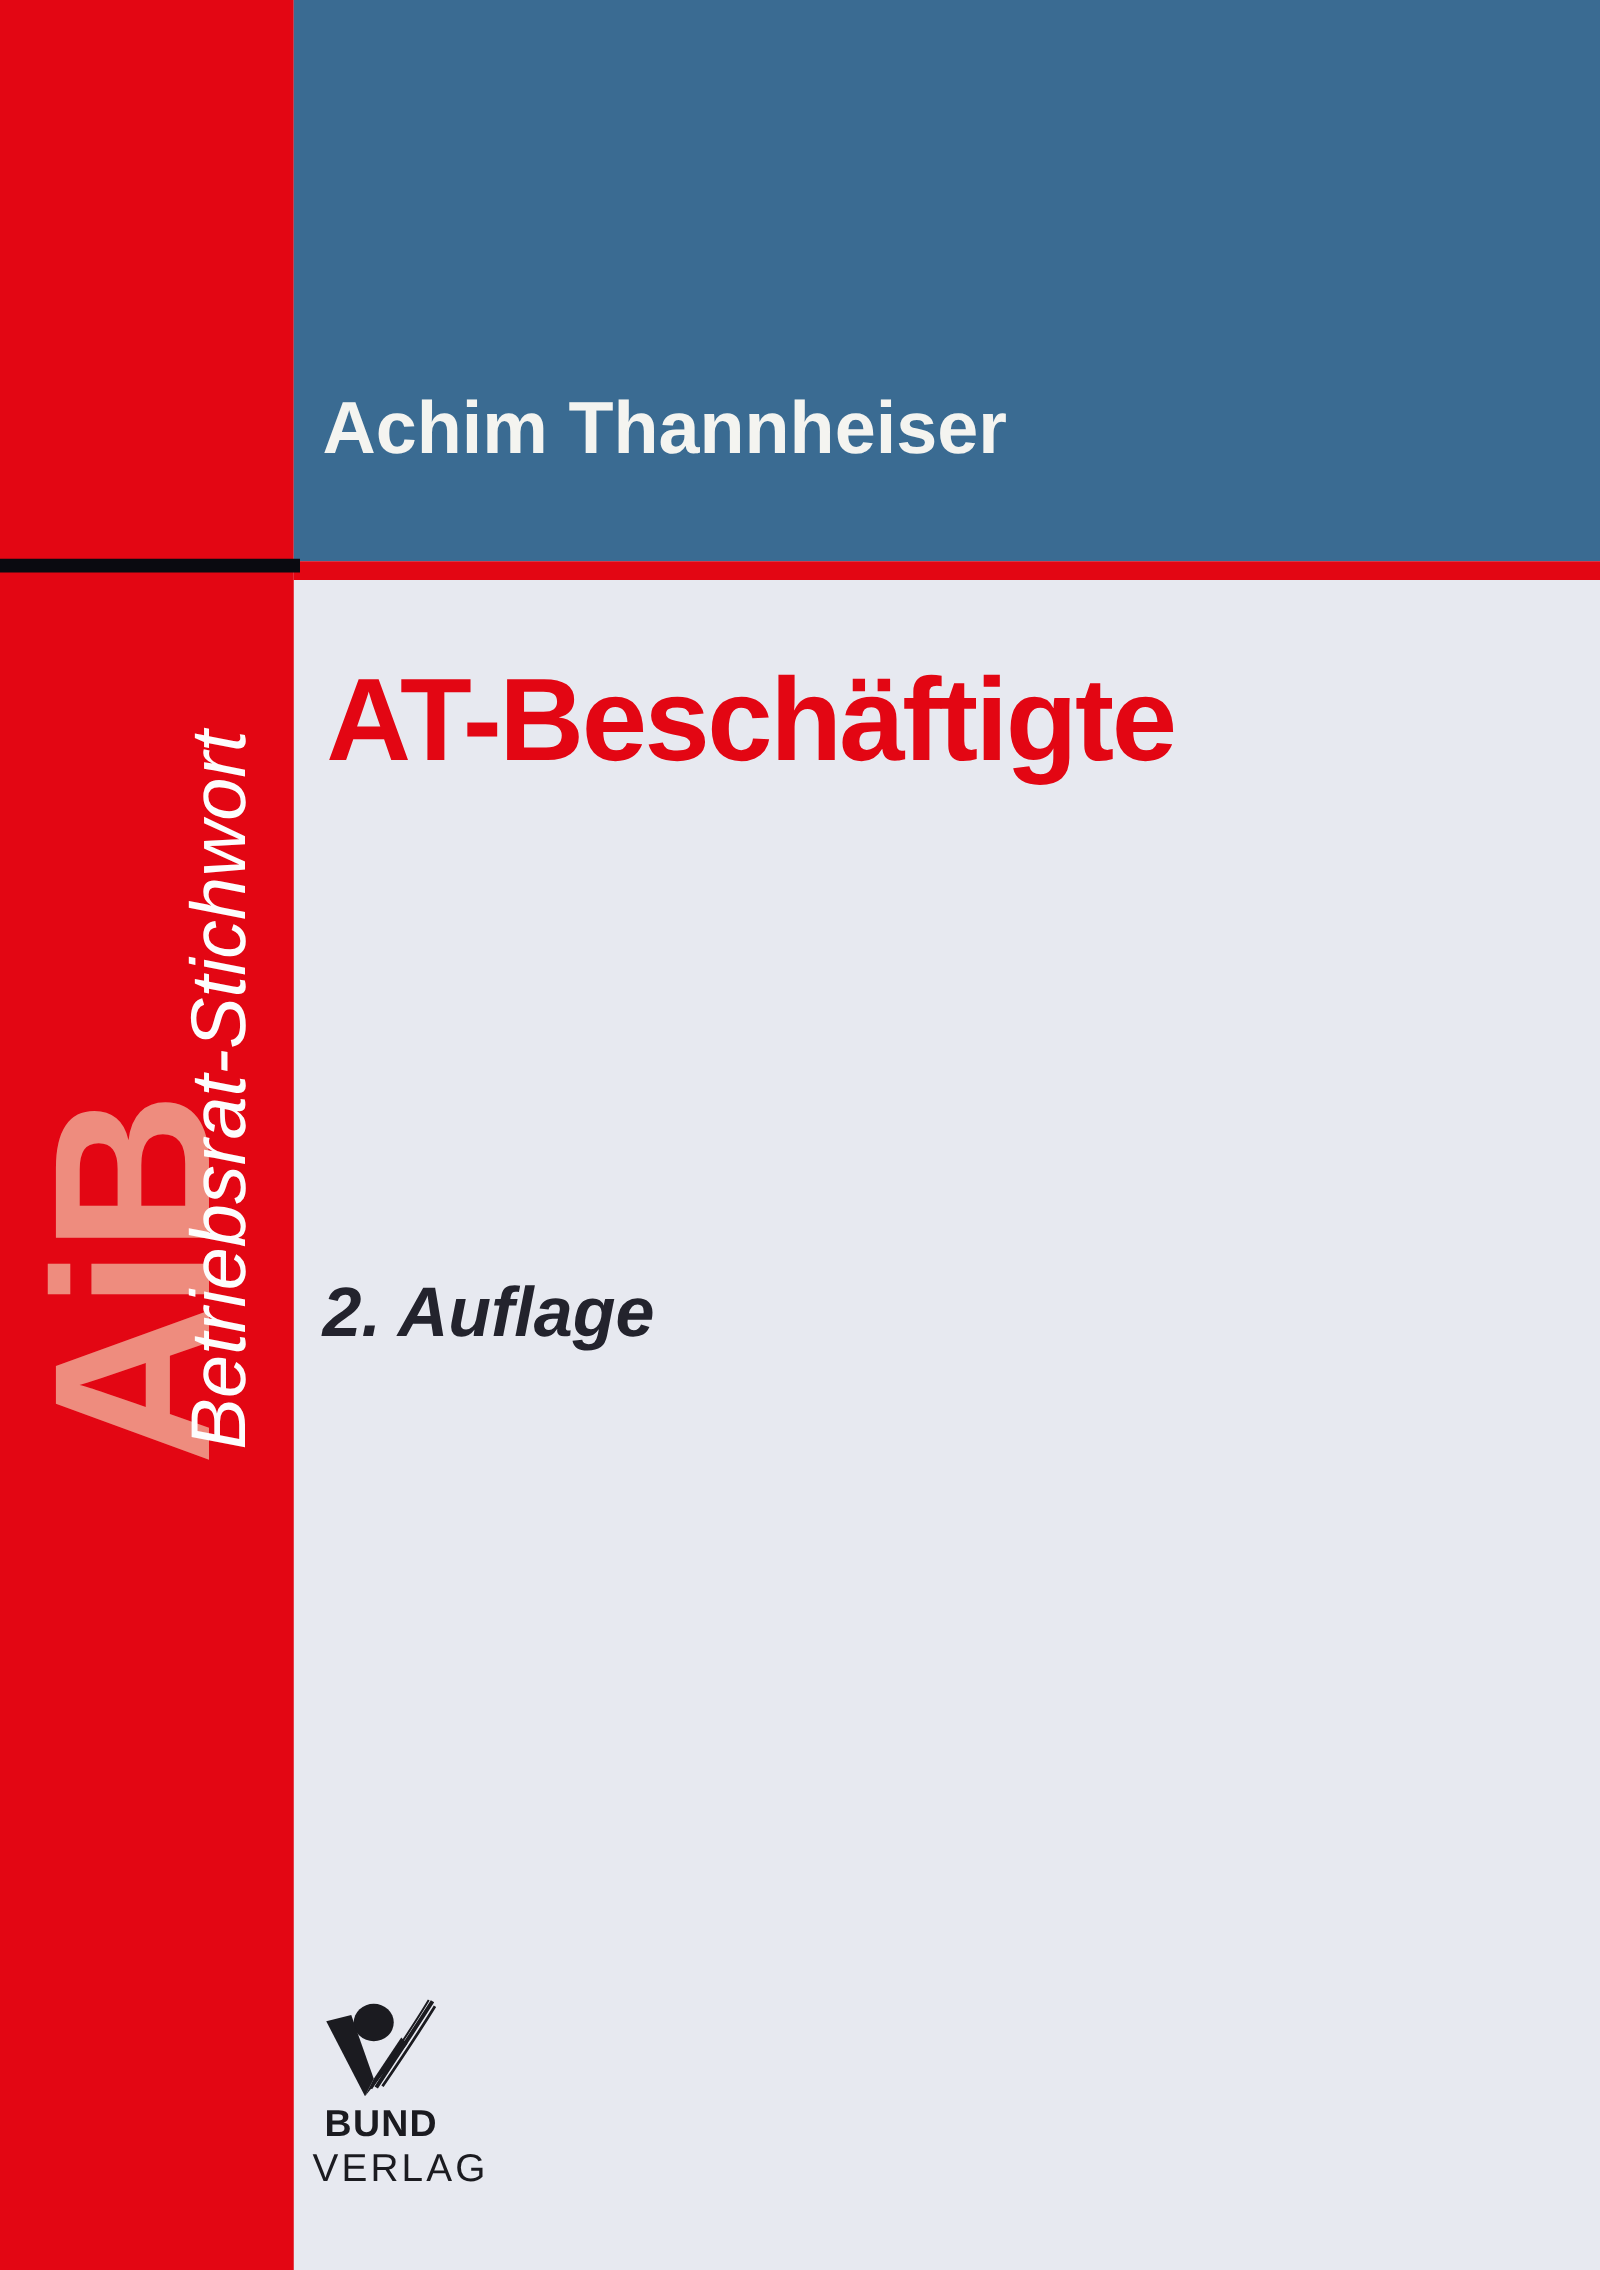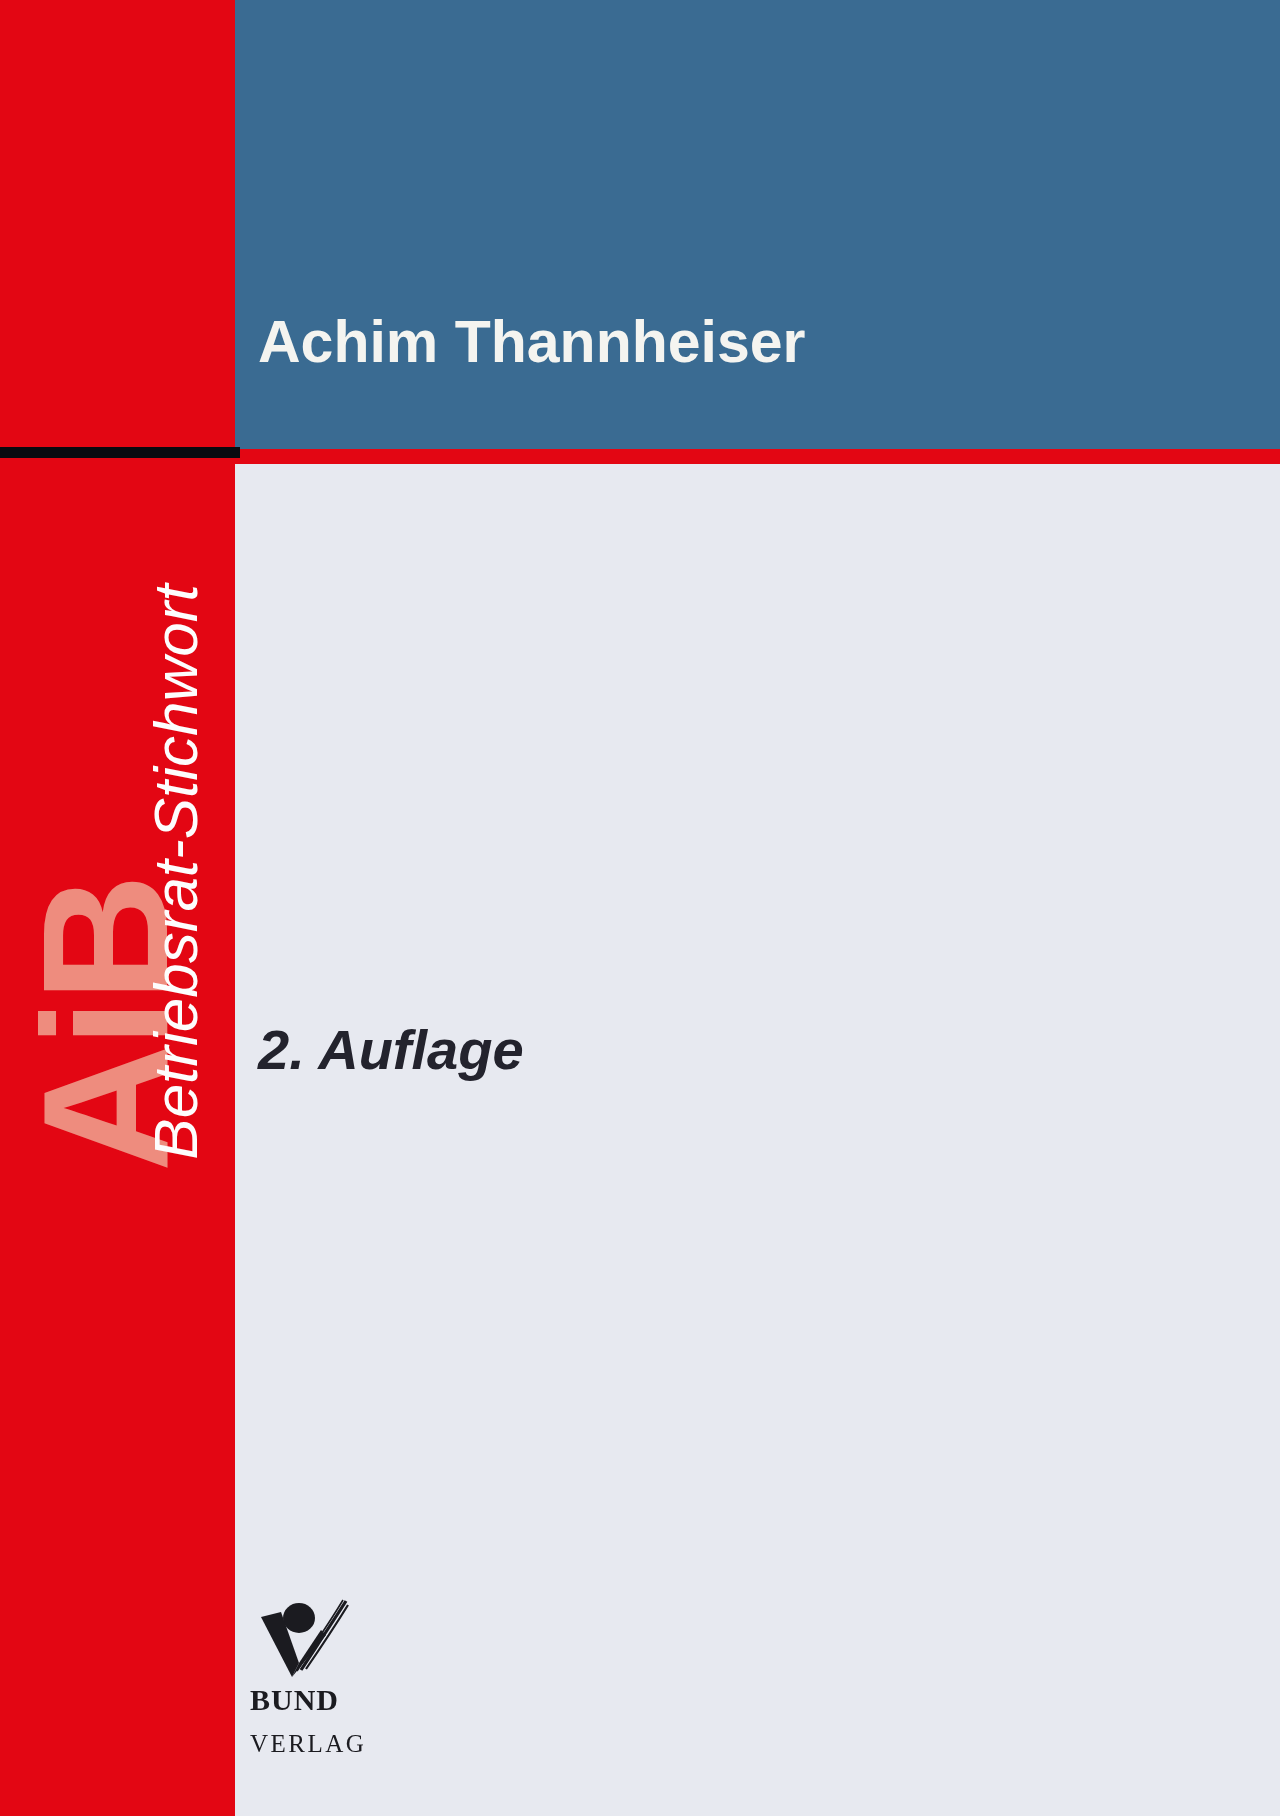--- a/index.html
+++ b/index.html
@@ -46,41 +46,42 @@
     font-size:178px;font-weight:700;color:var(--brand-salmon);
     line-height:1;letter-spacing:-4px;white-space:nowrap;
   }
   .series{
     position:absolute;left:176px;top:872px;
     transform:translate(-50%,-50%) rotate(-90deg);
     font-size:62px;font-style:italic;font-weight:400;color:#fdfdfd;
     line-height:1;letter-spacing:0px;white-space:nowrap;
   }
 
-  .publisher{position:absolute;left:250px;top:1597px;width:110px;color:var(--logo-dark);font-family:Liberation Serif, serif;}
+  .publisher{position:absolute;left:250px;top:1597px;width:110px;text-align:center;color:var(--logo-dark);}
   .publisher svg{display:block;margin:0 auto;}
   .pub-bund{font-size:30px;font-weight:700;letter-spacing:1px;line-height:1;margin-top:6px;}
-  .pub-verlag{font-size:25px;font-weight:400;letter-spacing:2.5px;line-height:1;margin-top:16px;}
+  .pub-verlag{font-size:31px;font-weight:400;letter-spacing:2.5px;line-height:1;margin-top:4px;}
 </style>
 </head>
 <body>
 
 <div class="cover">
 
   <div class="spine-band">
     <div class="aib-brand">AiB</div>
     <div class="series">Betriebsrat-Stichwort</div>
   </div>
 
   <div class="blue-header"></div>
   <div class="red-rule"></div>
   <div class="black-rule"></div>
 
   <div class="author">Achim Thannheiser</div>
 
+  <h1 class="title">AT-Beschäftigte</h1>
   <div class="edition">2. Auflage</div>
 
   <div class="publisher">
     <svg width="92" height="82" viewBox="0 0 92 82" aria-hidden="true">
       <ellipse cx="40" cy="21" rx="16" ry="15" fill="#1b1b20"></ellipse>
       <path d="M2 20 L22 15 L40 66 L33 80 Z" fill="#1b1b20"></path>
       <path d="M33 80 L40 66 L62 33 L67 38 Z" fill="#1b1b20"></path>
       <path d="M42 73 C57 50 73 26 87 4" stroke="#1b1b20" stroke-width="3.2" fill="none"></path>
       <path d="M47 72 C60 53 76 29 89 8" stroke="#1b1b20" stroke-width="2.2" fill="none"></path>
       <path d="M38 74 C54 49 69 28 84 3" stroke="#1b1b20" stroke-width="1.6" fill="none"></path>

